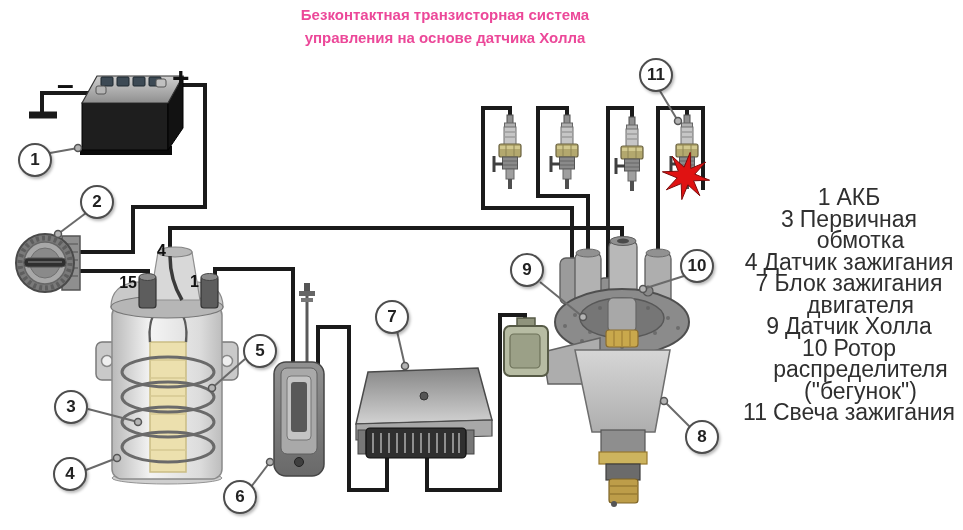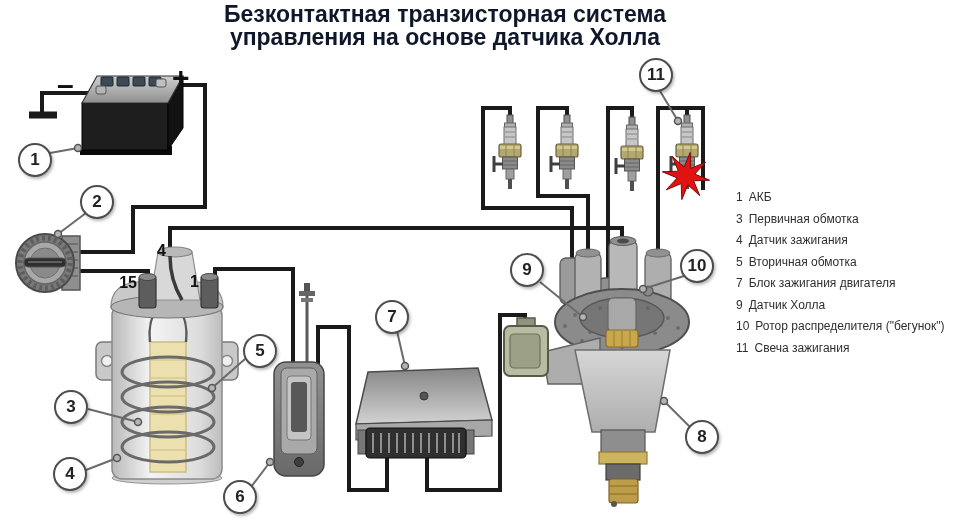--- a/index.html
+++ b/index.html
@@ -1,23 +1,23 @@
 <!DOCTYPE html>
 <html><head>
 <meta charset="utf-8">
 <style>
   html,body{margin:0;padding:0;background:#fff;}
   #stage{position:relative;width:963px;height:530px;background:#fff;overflow:hidden;
          font-family:"Liberation Sans",sans-serif;}
   #stage svg{position:absolute;left:0;top:0;}
   svg text{font-family:"Liberation Sans",sans-serif;}
   .title{position:absolute;left:0;top:3px;width:890px;text-align:center;
-         font-size:23px;line-height:23px;font-weight:bold;color:#0f172a;}
+         font-size:15px;line-height:23px;font-weight:bold;color:#ec4899;}
   .legend{position:absolute;left:736px;top:187px;width:226px;
-          font-size:12px;line-height:21.5px;color:#2f2f2f;}
+          font-size:23px;line-height:21.5px;color:#2f2f2f;text-align:center;}
   .legend .li{padding-left:23px;text-indent:-23px;}
   .legend .num{margin-right:6px;}
   .callout{position:absolute;width:34px;height:34px;border-radius:50%;
            background:#fff;border:2.5px solid #4d4d4d;box-sizing:border-box;
            display:flex;align-items:center;justify-content:center;
            font-size:17px;font-weight:bold;color:#222;
            box-shadow:1.5px 2px 3px rgba(0,0,0,.28);}
 </style>
 </head>
 <body>
@@ -273,21 +273,20 @@
 
   <div class="title">
     <div>Безконтактная транзисторная система</div>
     <div>управления на основе датчика Холла</div>
   </div>
 
   <div class="legend">
     <div class="li"><span class="num">1</span><span>АКБ</span></div>
     <div class="li"><span class="num">3</span><span>Первичная обмотка</span></div>
     <div class="li"><span class="num">4</span><span>Датчик зажигания</span></div>
-    <div class="li"><span class="num">5</span><span>Вторичная обмотка</span></div>
     <div class="li"><span class="num">7</span><span>Блок зажигания двигателя</span></div>
     <div class="li"><span class="num">9</span><span>Датчик Холла</span></div>
     <div class="li"><span class="num">10</span><span>Ротор распределителя ("бегунок")</span></div>
     <div class="li"><span class="num">11</span><span>Свеча зажигания</span></div>
   </div>
 
   <div class="callout" style="left:18px;top:143px;">1</div>
   <div class="callout" style="left:80px;top:185px;">2</div>
   <div class="callout" style="left:54px;top:390px;">3</div>
   <div class="callout" style="left:53px;top:457px;">4</div>

